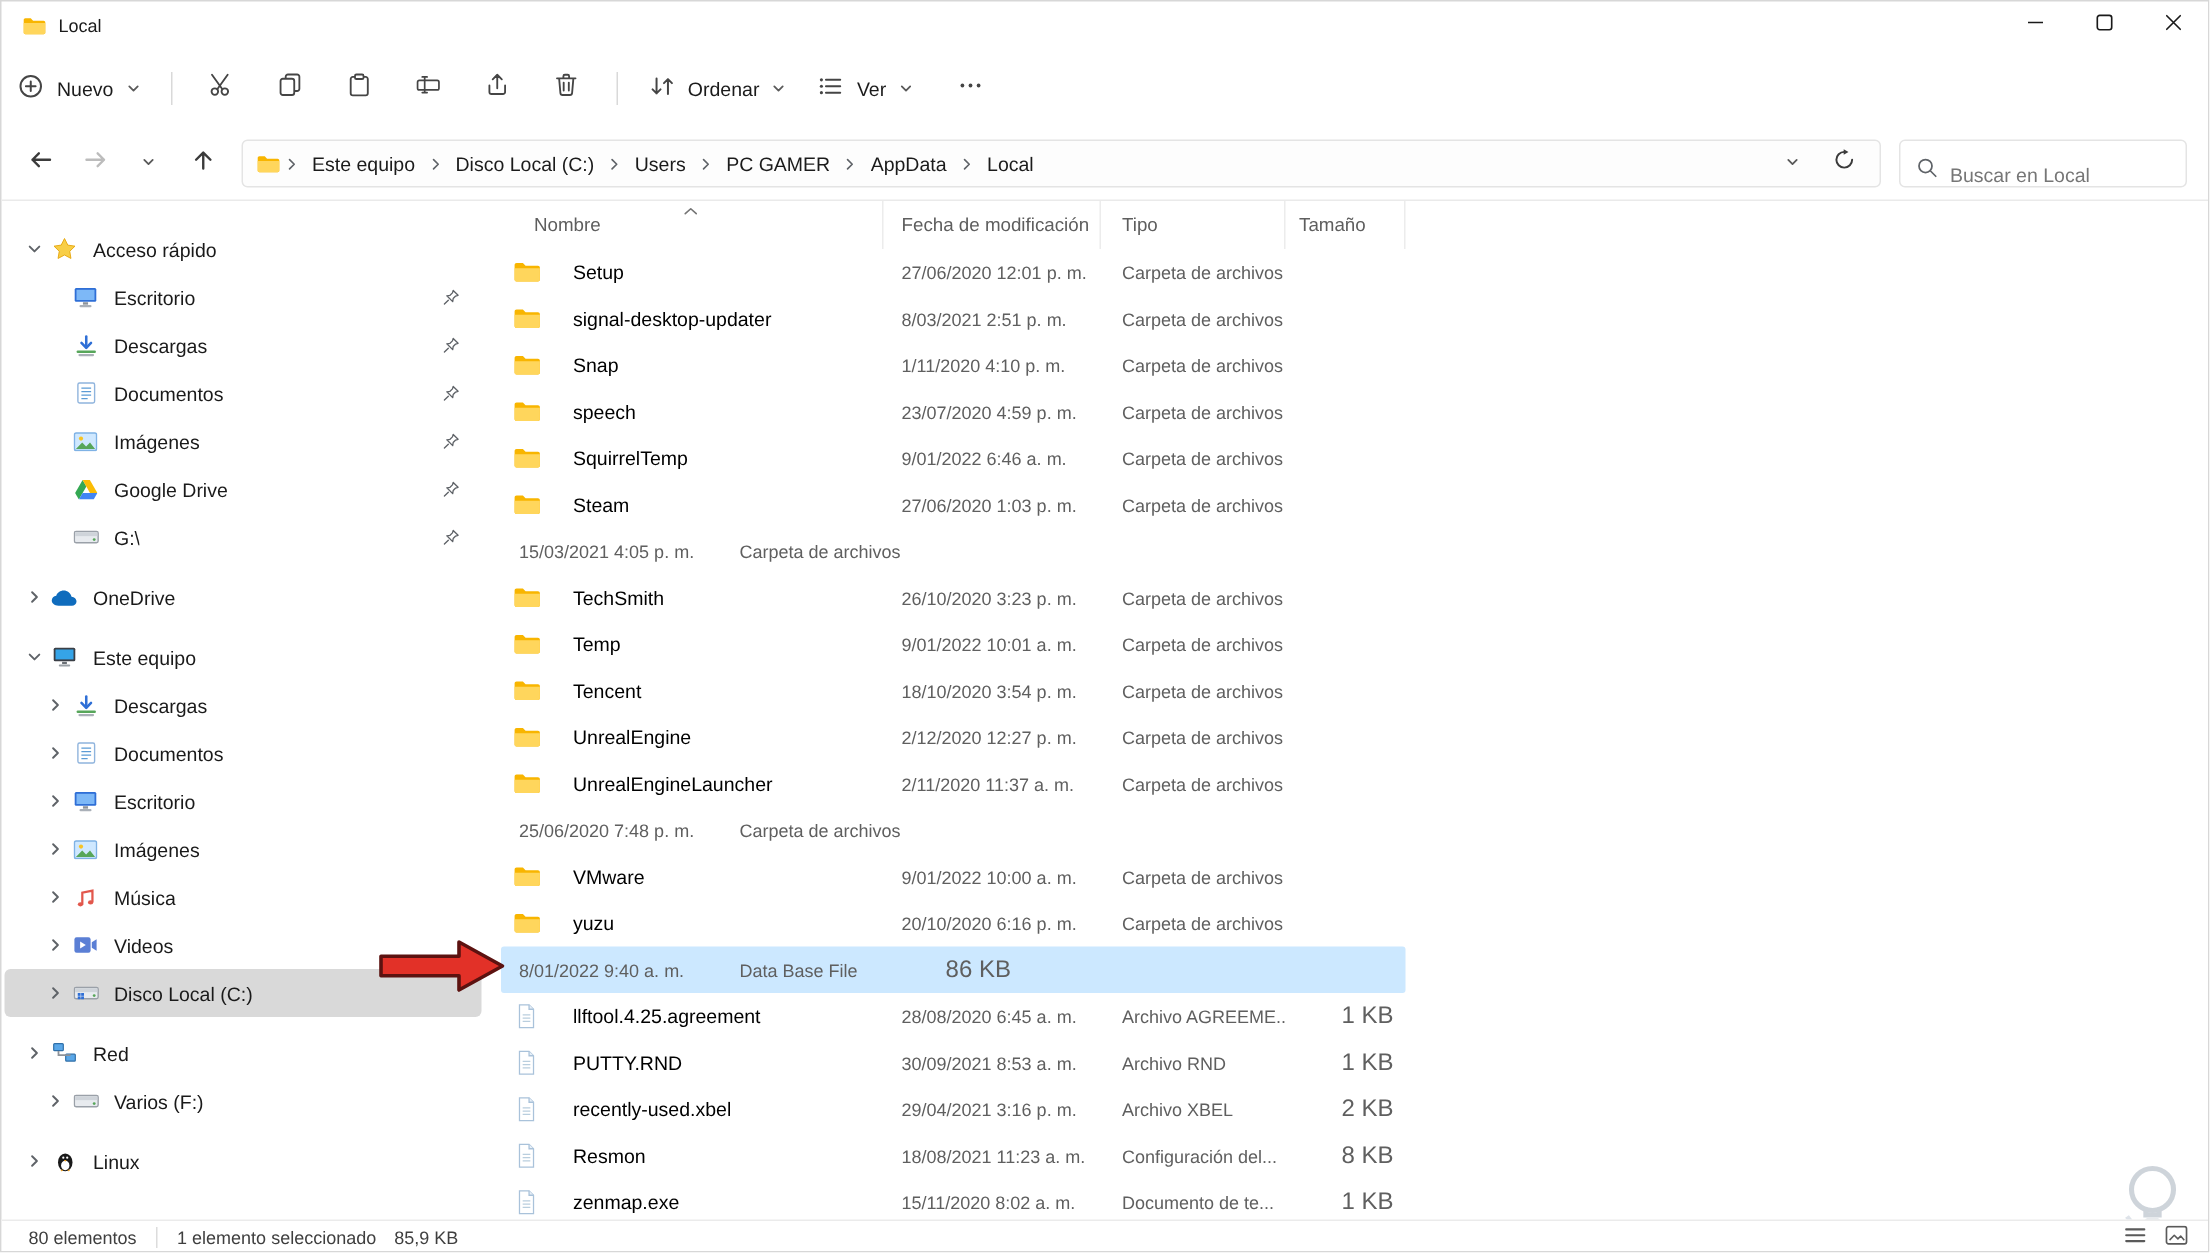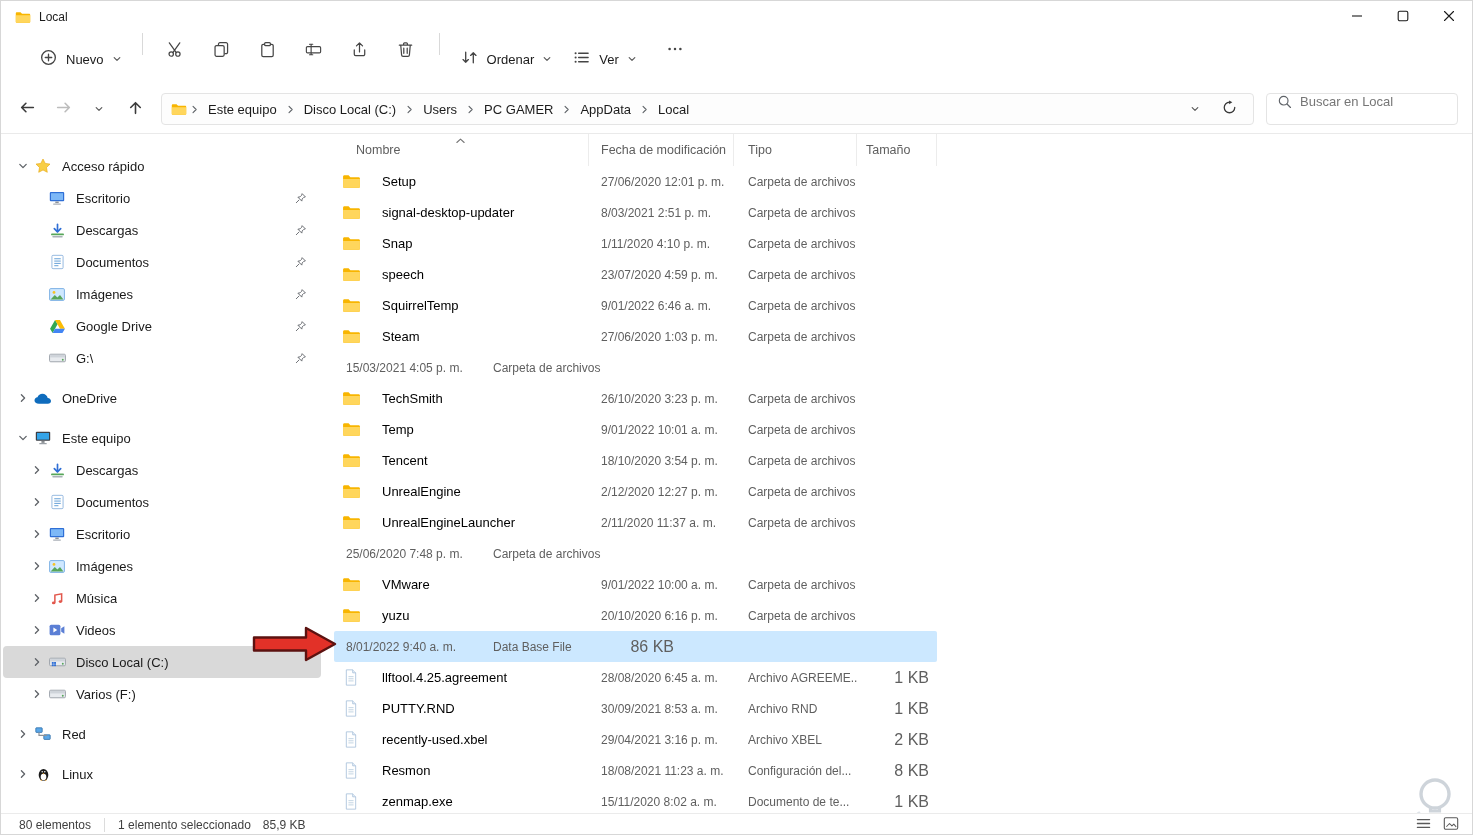--- a/index.html
+++ b/index.html
@@ -8,35 +8,35 @@
   .window{position:relative;width:1473px;height:835px;background:#fff;border:1px solid #d7d7d7;overflow:hidden}
 
   
   .titlebar{height:32px;display:flex;align-items:center;padding-left:14px}
   .title-icon{display:flex;align-items:center;margin-right:8px}
   .title-text{font-size:12px;color:#1b1b1b}
   .win-controls{margin-left:auto;display:flex;height:32px}
   .win-btn{width:46px;height:32px;display:flex;align-items:center;justify-content:center}
 
   
-  .toolbar{height:52px;display:flex;padding:0 28px}
+  .toolbar{height:52px;display:flex;align-items:center;padding:0 0}
   .tb-btn{display:flex;align-items:center;gap:8px;padding:7px 10px;border-radius:4px;font-size:13px;color:#1b1b1b}
   .tb-iconbtn{width:44px;height:36px;display:flex;align-items:center;justify-content:center;border-radius:4px;margin:0 1px}
   .tb-sep{width:1px;height:22px;background:#d9d9d9;margin:0 10px}
   .tb-more{width:36px;height:36px;display:flex;align-items:center;justify-content:center;border-radius:4px;margin-left:10px}
 
   
   .navbar{height:49px;display:flex;align-items:center;padding:0 8px;border-bottom:1px solid #eaeaea}
   .nav-btn{width:34px;height:34px;display:flex;align-items:center;justify-content:center;border-radius:4px;margin:0 1px;flex-shrink:0}
   .addressbar{flex:1;height:32px;border:1px solid #e4e4e4;background:#fdfdfd;border-radius:4px;display:flex;align-items:center;padding:0 8px;margin:0 12px 0 8px;overflow:hidden}
   .crumb{font-size:13px;padding:4px 7px;border-radius:3px;white-space:nowrap;color:#1b1b1b}
   .crumb-sep{display:flex;align-items:center;padding:0 1px}
   .addr-right{margin-left:auto;display:flex;align-items:center;gap:10px;padding-right:4px}
   .addr-btn{width:24px;height:24px;display:flex;align-items:center;justify-content:center;border-radius:3px}
-  .searchbox{width:192px;height:32px;border:1px solid #e4e4e4;background:#fff;border-radius:4px;display:flex;align-items:flex-start;padding:0 10px;gap:8px;margin-right:6px;flex-shrink:0}
+  .searchbox{width:192px;height:32px;border:1px solid #e4e4e4;background:#fff;border-radius:4px;display:flex;align-items:flex-end;padding:0 10px;gap:8px;margin-right:6px;flex-shrink:0}
   .searchbox input{border:none;outline:none;font-size:13px;width:100%;font-family:inherit;color:#1b1b1b;background:transparent}
   .searchbox input::placeholder{color:#767676}
 
   
   .main{display:flex;height:679px;position:relative}
   .sidebar{width:322px;flex-shrink:0;padding-top:16px;overflow:hidden}
   .sb-item{height:32px;display:flex;align-items:center;font-size:13px;border-radius:4px;margin:0 2px;position:relative}
   .sb-item.selected{background:#d9d9d9}
   .sb-item.spacer{margin-top:8px}
   .sb-item.lvl0{padding-left:12px}
@@ -526,49 +526,49 @@
               <g fill="#2f6fd6">
                 <rect x="3" y="6" width="2" height="2"></rect>
                 <rect x="5.4" y="6" width="2" height="2"></rect>
                 <rect x="3" y="8.4" width="2" height="2"></rect>
                 <rect x="5.4" y="8.4" width="2" height="2"></rect>
               </g>
             </svg>
           </span>
           <span class="sb-label">Disco Local (C:)</span>
         </div>
+        <div class="sb-item lvl0 spacer">
+          <span class="sb-chev">
+            <svg width="12" height="12" viewBox="0 0 12 12">
+              <path d="M4.4 2.8 7.6 6 4.4 9.2" fill="none" stroke="#5f6368" stroke-width="1.3" stroke-linecap="round" stroke-linejoin="round"></path>
+            </svg>
+          </span>
+          <span class="sb-ic">
+            <svg width="16" height="14" viewBox="0 0 16 14">
+              <rect x="0.8" y="0.8" width="6.4" height="4.6" rx="0.6" fill="#5aa7e8" stroke="#2f6fa8" stroke-width="0.8"></rect>
+              <rect x="8.8" y="7.8" width="6.4" height="4.6" rx="0.6" fill="#5aa7e8" stroke="#2f6fa8" stroke-width="0.8"></rect>
+              <path d="M4 5.6v2.8h8" fill="none" stroke="#8d9299" stroke-width="1.2"></path>
+            </svg>
+          </span>
+          <span class="sb-label">Red</span>
+        </div>
         <div class="sb-item lvl1">
           <span class="sb-chev">
             <svg width="12" height="12" viewBox="0 0 12 12">
               <path d="M4.4 2.8 7.6 6 4.4 9.2" fill="none" stroke="#5f6368" stroke-width="1.3" stroke-linecap="round" stroke-linejoin="round"></path>
             </svg>
           </span>
           <span class="sb-ic">
             <svg width="17" height="12" viewBox="0 0 18 12">
               <rect x="0.6" y="2" width="16.8" height="8" rx="1.2" fill="#e8ebef" stroke="#9aa0a8"></rect>
               <rect x="1.2" y="2.6" width="15.6" height="2.8" fill="#cfd4da"></rect>
               <circle cx="14.6" cy="7.8" r="1" fill="#57a65a"></circle>
             </svg>
           </span>
           <span class="sb-label">Varios (F:)</span>
-        </div>
-        <div class="sb-item lvl0 spacer">
-          <span class="sb-chev">
-            <svg width="12" height="12" viewBox="0 0 12 12">
-              <path d="M4.4 2.8 7.6 6 4.4 9.2" fill="none" stroke="#5f6368" stroke-width="1.3" stroke-linecap="round" stroke-linejoin="round"></path>
-            </svg>
-          </span>
-          <span class="sb-ic">
-            <svg width="16" height="14" viewBox="0 0 16 14">
-              <rect x="0.8" y="0.8" width="6.4" height="4.6" rx="0.6" fill="#5aa7e8" stroke="#2f6fa8" stroke-width="0.8"></rect>
-              <rect x="8.8" y="7.8" width="6.4" height="4.6" rx="0.6" fill="#5aa7e8" stroke="#2f6fa8" stroke-width="0.8"></rect>
-              <path d="M4 5.6v2.8h8" fill="none" stroke="#8d9299" stroke-width="1.2"></path>
-            </svg>
-          </span>
-          <span class="sb-label">Red</span>
         </div>
         <div class="sb-item lvl0 spacer">
           <span class="sb-chev">
             <svg width="12" height="12" viewBox="0 0 12 12">
               <path d="M4.4 2.8 7.6 6 4.4 9.2" fill="none" stroke="#5f6368" stroke-width="1.3" stroke-linecap="round" stroke-linejoin="round"></path>
             </svg>
           </span>
           <span class="sb-ic">
             <svg width="13" height="16" viewBox="0 0 14 16">
               <ellipse cx="7" cy="9" rx="5.2" ry="6.4" fill="#1a1a1a"></ellipse>

